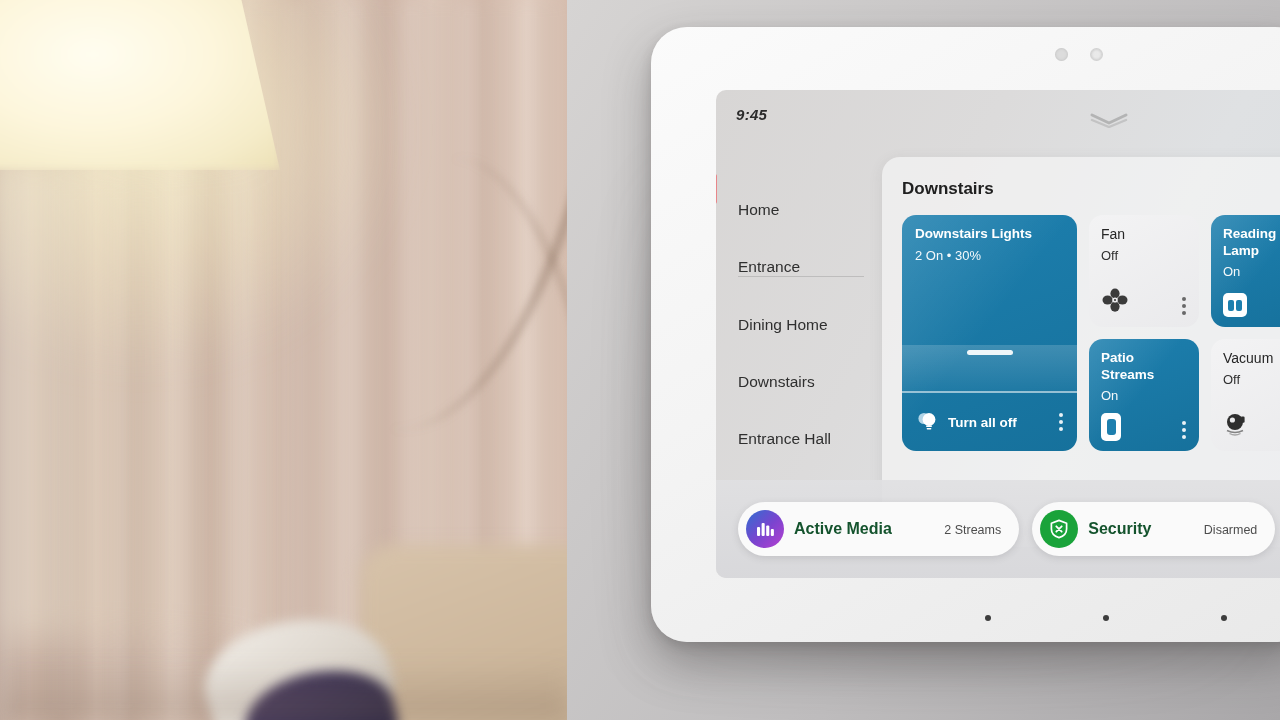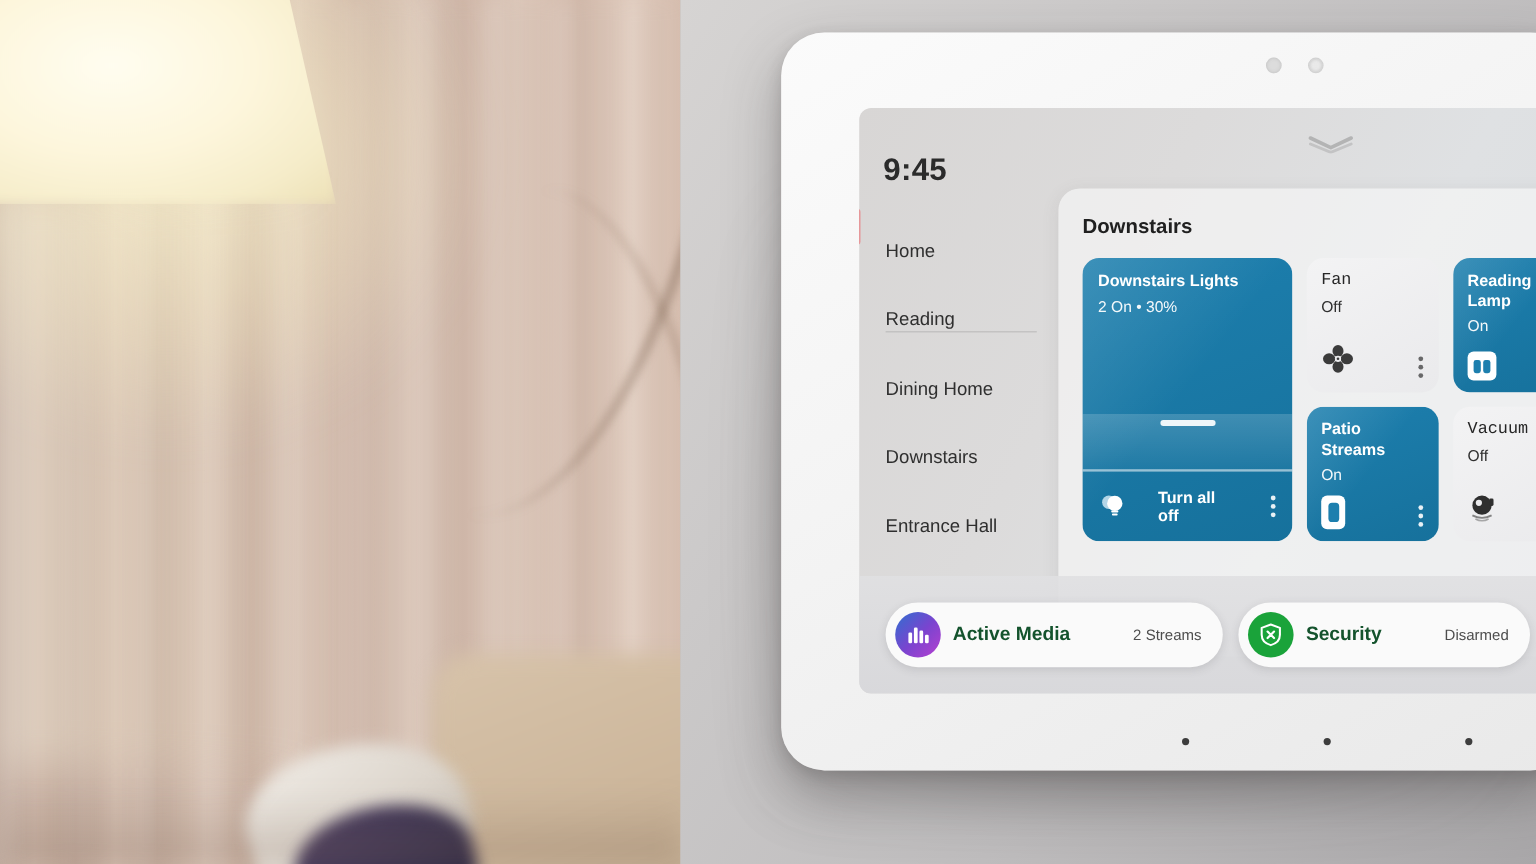--- a/index.html
+++ b/index.html
@@ -116,22 +116,22 @@
   
   .screen {
     position: absolute; left: 716px; top: 90px;
     width: 600px; height: 488px;
     background: linear-gradient(118deg, #d8d6d5 0%, #dcdbdb 34%, #dfe1e3 62%, #dadde0 100%);
     border-radius: 10px 0 0 10px;
     overflow: hidden;
   }
   .statusbar { position: relative; height: 62px; }
   .clock {
-    position: absolute; left: 20px; top: 36px;
-    font-size: 26px; font-weight: 700; color: #2b2b2b; letter-spacing: .3px;
+    position: absolute; left: 20px; top: 16px;
+    font-size: 15px; font-weight: 700; color: #2b2b2b; letter-spacing: .3px; font-style: italic;
   }
   .pull-handle {
     position: absolute; left: 372px; top: 22px; width: 42px; height: 16px;
     opacity: .30;
   }
   .pull-handle svg { display: block; }
 
   .body-row { display: flex; height: 395px; }
 
   
@@ -165,39 +165,39 @@
     background:
       linear-gradient(128deg, rgba(255,255,255,0.14) 0%, rgba(255,255,255,0) 48%),
       linear-gradient(160deg, #1d7fae 0%, #16719c 100%);
     color: #ffffff;
   }
   .tile.pale {
     background: linear-gradient(150deg, #f3f3f4 0%, #eaeaec 100%);
     color: #262626;
   }
   .tile-name { font-size: 13.5px; font-weight: 600; line-height: 1.24; }
-  .tile.pale .tile-name { font-weight: 400; font-size: 14px; font-family: Liberation Mono, monospace; }
+  .tile.pale .tile-name { font-weight: 400; font-size: 14px; }
   .tile-state { font-size: 13px; opacity: .95; margin-top: 5px; }
 
   
   .dimmer { height: 236px; display: flex; flex-direction: column; }
   .dimmer .head { padding: 11px 12px 0 13px; }
   .dimmer .track { position: relative; flex: 1 1 auto; }
   .dimmer .fill {
     position: absolute; left: 0; right: 0; bottom: 0; height: 46px;
     background: linear-gradient(180deg, rgba(255,255,255,0.17) 0%, rgba(255,255,255,0.03) 100%);
   }
   .dimmer .knob {
     position: absolute; left: 50%; transform: translateX(-50%);
     bottom: 36px; width: 46px; height: 5px;
     background: #ffffff; border-radius: 4px; opacity: .92;
   }
   .dimmer .divider { height: 2px; background: rgba(255,255,255,0.55); }
   .dimmer .foot {
-    height: 58px; display: flex; align-items: center; gap: 26px; padding: 0 12px 0 13px;
+    height: 58px; display: flex; align-items: center; gap: 9px; padding: 0 12px 0 13px;
   }
   .foot-label { font-size: 13.5px; font-weight: 600; flex: 1 1 auto; }
 
   .tile-sm { height: 112px; padding: 11px 11px 0 12px; display: flex; flex-direction: column; }
   .tile-sm .icon-row {
     margin-top: auto; display: flex; align-items: flex-end;
     justify-content: space-between; padding-bottom: 10px;
   }
 
   .kebab { display: flex; flex-direction: column; gap: 3px; align-items: center; padding: 2px; }
@@ -278,21 +278,21 @@
       </div>
     </div>
 
     <div class="body-row">
 
       <div class="sidebar">
         <div class="nav-item active">
           <span>Home</span>
         </div>
         <div class="nav-item">
-          <span>Reading</span>
+          <span>Entrance</span>
         </div>
         <div class="nav-sep"></div>
         <div class="nav-item">
           <span>Dining Home</span>
         </div>
         <div class="nav-item">
           <span>Downstairs</span>
         </div>
         <div class="nav-item">
           <span>Entrance Hall</span>

